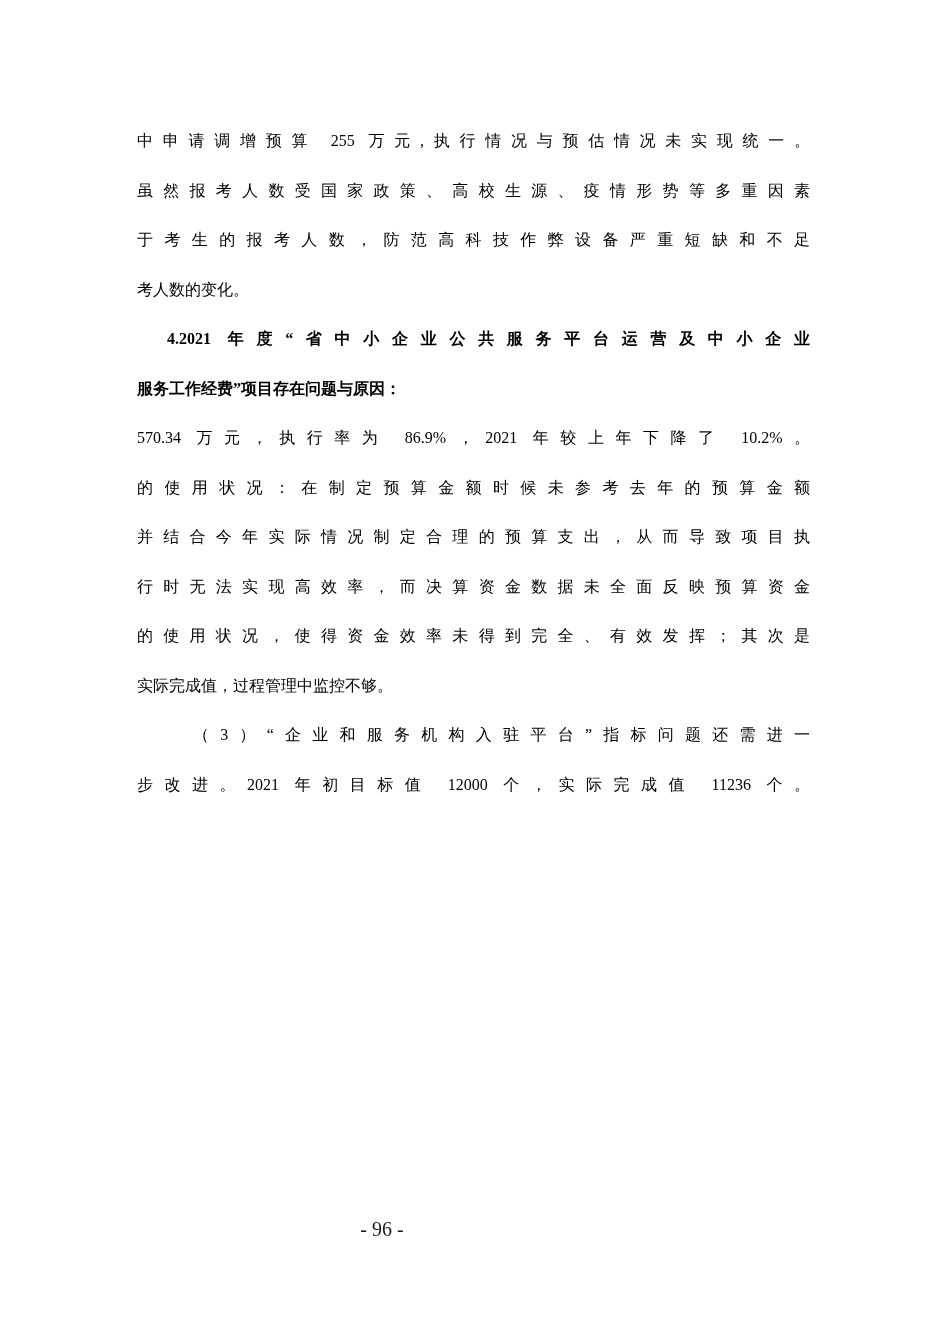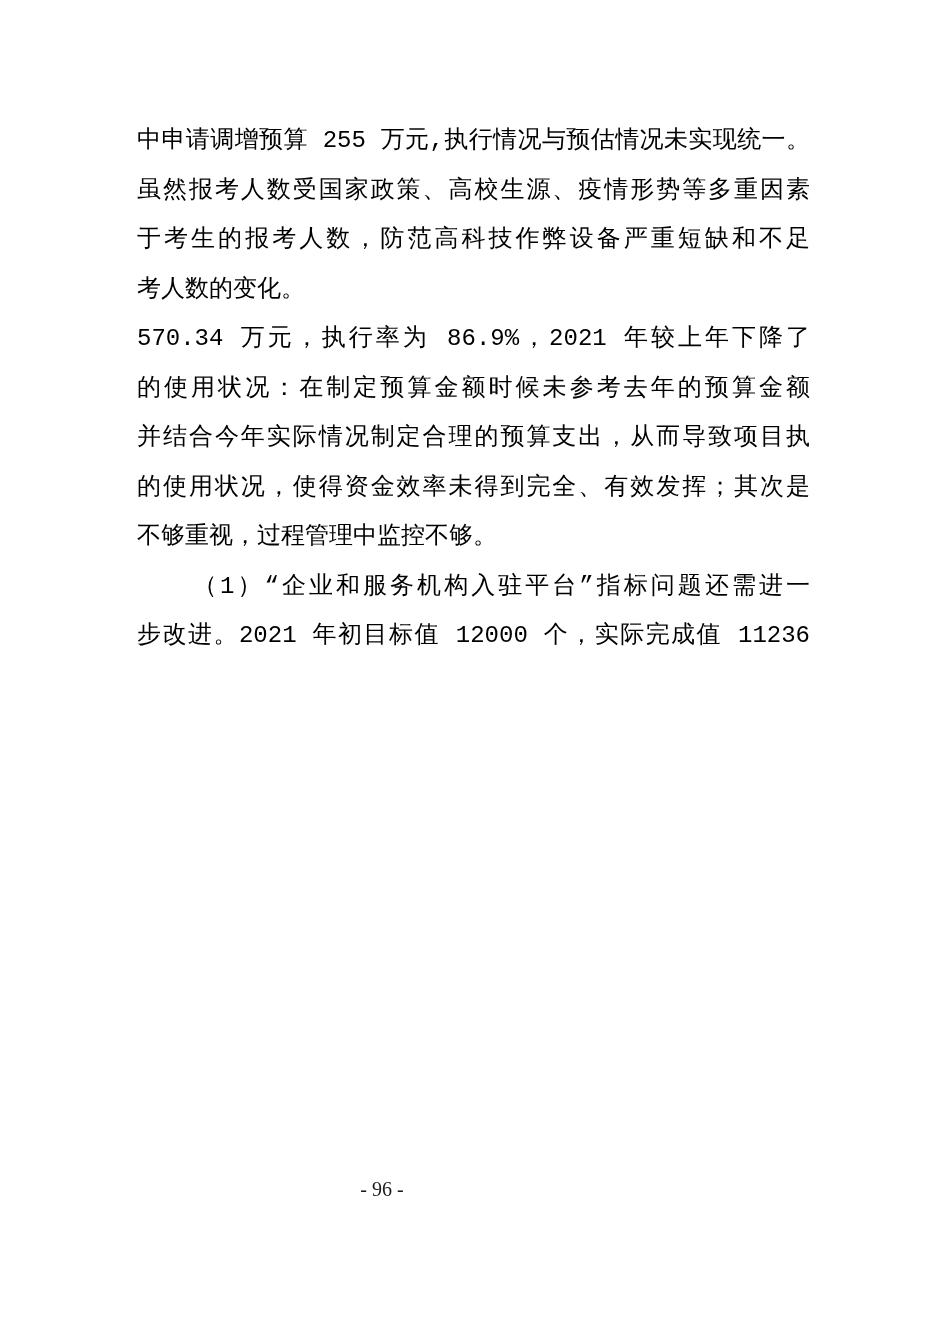--- a/index.html
+++ b/index.html
@@ -10,73 +10,77 @@
     background: #ffffff;
     font-family: "Liberation Serif", "DejaVu Serif", serif;
     color: #000000;
     overflow: hidden;
   }
   .text-block {
     position: absolute;
     left: 137px;
     top: 116px;
     width: 673px;
-    font-size: 24px;
-    font-family: Liberation Mono, monospace;
+    font-size: 16px;
   }
   .line {
     height: 49.5px;
     line-height: 49.5px;
     overflow: hidden;
     text-align: justify;
     text-align-last: justify;
   }
   .line.left {
     text-align: right;
     text-align-last: left;
   }
   .line.ind { text-indent: 56px; }
   .line.ind-sm { text-indent: 30px; }
   .heading .line { font-weight: bold; }
   .footer {
     position: absolute;
     left: 0;
     width: 764px;
-    top: 1178px;
+    top: 1218px;
     text-align: center;
     font-size: 20px;
     color: #1c1c1c;
   }
 </style>
 </head>
 <body>
 
 <div class="page">
 
   <div class="text-block">
 
     <div>
       <div class="line">中申请调增预算 255 万元,执行情况与预估情况未实现统一。</div>
       <div class="line">虽然报考人数受国家政策、高校生源、疫情形势等多重因素</div>
       <div class="line">于考生的报考人数，防范高科技作弊设备严重短缺和不足</div>
       <div class="line left">考人数的变化。</div>
     </div>
 
 
+    <div class="heading">
+      <div class="line ind-sm">4.2021 年度“省中小企业公共服务平台运营及中小企业</div>
+      <div class="line left">服务工作经费”项目存在问题与原因：</div>
+    </div>
 
     <div>
       <div class="line">570.34 万元，执行率为 86.9%，2021 年较上年下降了 10.2%。</div>
       <div class="line">的使用状况：在制定预算金额时候未参考去年的预算金额</div>
       <div class="line">并结合今年实际情况制定合理的预算支出，从而导致项目执</div>
+      <div class="line">行时无法实现高效率，而决算资金数据未全面反映预算资金</div>
       <div class="line">的使用状况，使得资金效率未得到完全、有效发挥；其次是</div>
-      <div class="line left">不够重视，过程管理中监控不够。</div>
+      <div class="line left">实际完成值，过程管理中监控不够。</div>
     </div>
 
     <div>
-      <div class="line ind">（1）“企业和服务机构入驻平台”指标问题还需进一</div>
+      <div class="line ind">（3）“企业和服务机构入驻平台”指标问题还需进一</div>
       <div class="line">步改进。2021 年初目标值 12000 个，实际完成值 11236 个。</div>
     </div>
 
   </div>
 
   <div class="footer">- 96 -</div>
 
 </div>
 
 </body></html>

